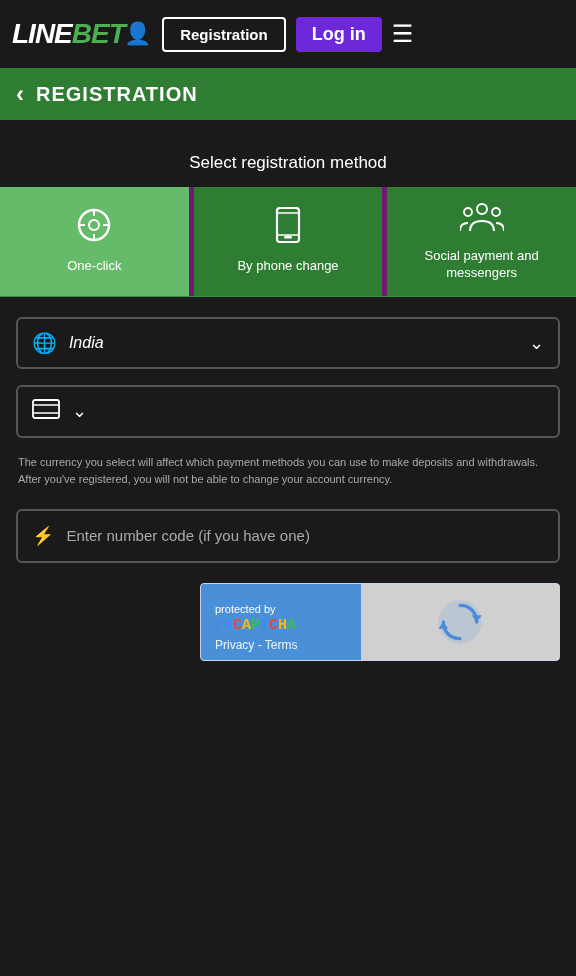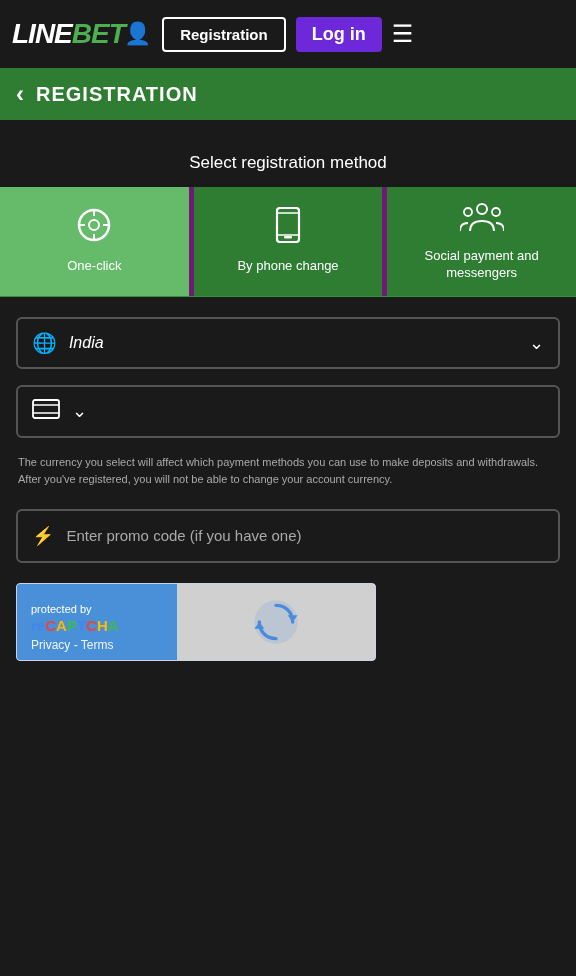--- a/index.html
+++ b/index.html
@@ -195,21 +195,21 @@
       color: #aaa;
     }
     .promo-field .promo-text {
       font-size: 15px;
       color: #aaa;
     }
 
     
     .recaptcha-container {
       display: flex;
-      justify-content: flex-start;
+      justify-content: flex-end;
       margin: 16px 0 20px 0;
     }
     .recaptcha-box {
       background: #e8f0fe;
       border-radius: 4px;
       width: 360px;
       height: 78px;
       display: flex;
       align-items: center;
       justify-content: space-between;
@@ -227,20 +227,21 @@
       justify-content: flex-end;
       min-width: 160px;
     }
     .recaptcha-left .protected-by {
       font-size: 11px;
       margin-bottom: 2px;
     }
     .recaptcha-left .recaptcha-brand {
       font-size: 15px;
       font-weight: 700;
+      font-family: Liberation Mono, monospace;
     }
     .recaptcha-left .recaptcha-brand span {
       color: #fff;
     }
     .recaptcha-left .privacy-terms {
       font-size: 12px;
       margin-top: 4px;
       opacity: 0.9;
     }
     .recaptcha-right {
@@ -340,21 +341,21 @@
           <line x1="1" y1="14" x2="27" y2="14" stroke="white" stroke-width="1.5"></line>
         </svg>
       </span>
       <span class="chevron">⌄</span>
     </div>
 
     <p class="info-text">The currency you select will affect which payment methods you can use to make deposits and withdrawals. After you've registered, you will not be able to change your account currency.</p>
 
     <div class="promo-field">
       <span class="flash-icon">⚡</span>
-      <span class="promo-text">Enter promo code (if you have one)</span>
+      <span class="promo-text">Enter number code (if you have one)</span>
     </div>
 
     <div class="recaptcha-container">
       <div class="recaptcha-box">
         <div class="recaptcha-left">
           <div class="protected-by">protected by</div>
           <div class="recaptcha-brand">
             <span style="color:#4285f4">re</span><span style="color:#e8453c">C</span><span style="color:#f9bb00">A</span><span style="color:#3cba54">P</span><span style="color:#4285f4">T</span><span style="color:#e8453c">C</span><span style="color:#f9bb00">H</span><span style="color:#3cba54">A</span>
           </div>
           <div class="privacy-terms">

